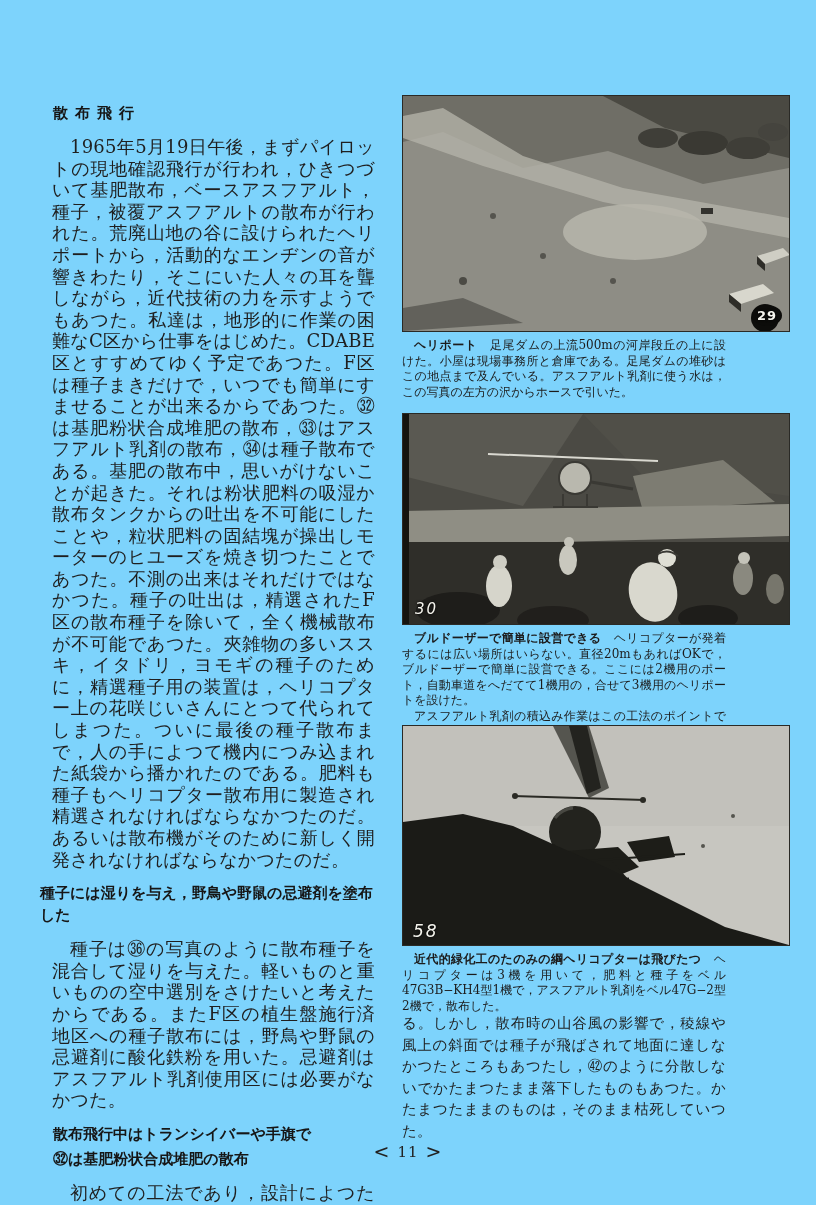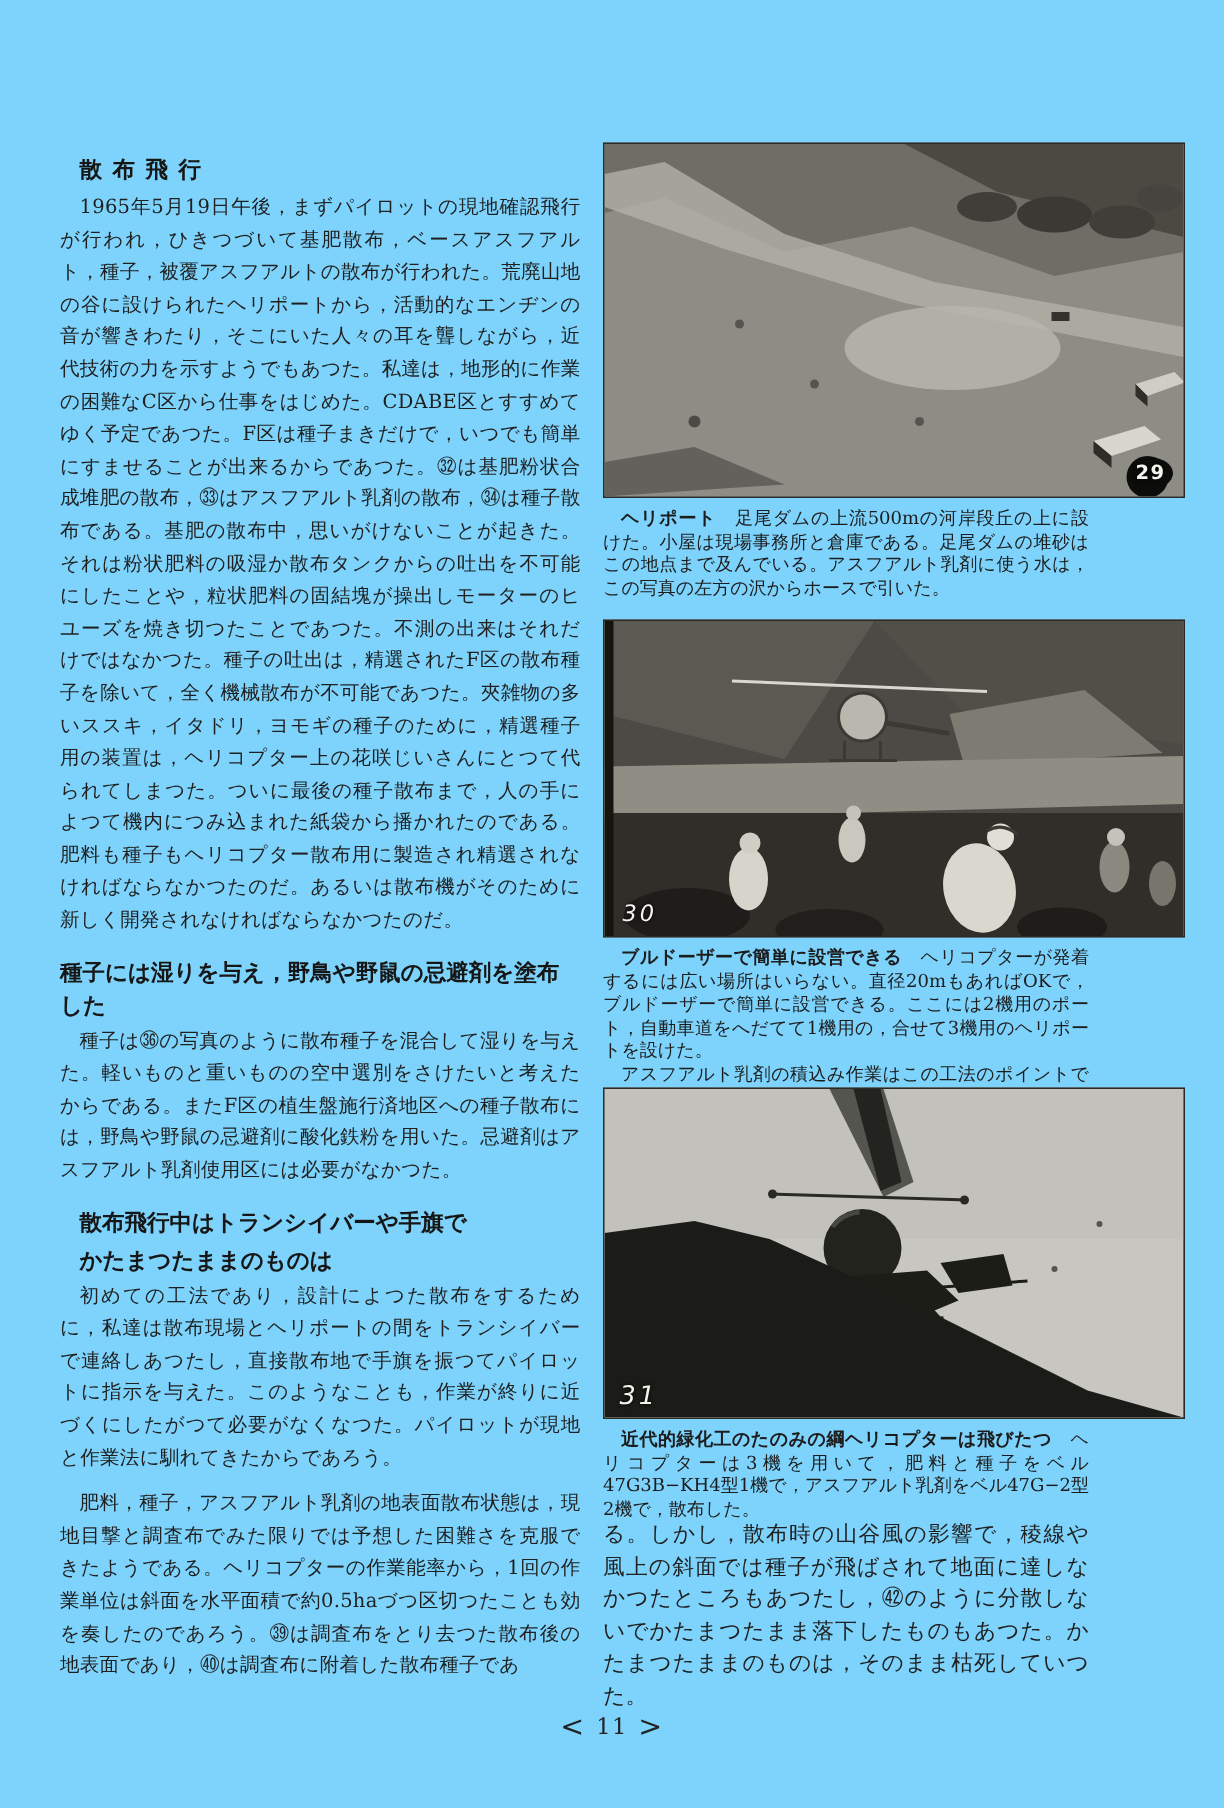--- a/index.html
+++ b/index.html
@@ -17,21 +17,21 @@
   .sec{margin:0 0 9px 0;}
   .sec-heading{
     font-family:"DejaVu Sans","Liberation Sans",sans-serif;
     font-weight:bold;font-size:15px;line-height:22px;color:#161616;
   }
   .heading-main{letter-spacing:7px;padding-left:13px;margin-bottom:4px;}
   .heading-sub{margin:12px 0 3px 0;}
   .heading-sub2{margin:12px 0 3px 13px;}
   .heading-sub2 + .heading-cont{margin:0 0 3px 13px;}
   .body-p{
-    font-size:13px;line-height:21.6px;margin:0;
+    font-size:18px;line-height:21.6px;margin:12px;
     text-align:justify;text-indent:1em;letter-spacing:0.2px;
   }
 
   
   .right-col{position:absolute;left:402px;top:95px;width:388px;height:1075px;}
   .figure{position:absolute;left:0;width:324px;}
   .photo{position:relative;width:388px;overflow:hidden;background:#8e8d85;border:1px solid #2a2a26;box-sizing:border-box;}
   .photo svg{display:block;}
   .fig1{top:0;}
   .cap1{top:243px;}
@@ -79,21 +79,21 @@
       <p class="body-p">1965年5月19日午後，まずパイロットの現地確認飛行が行われ，ひきつづいて基肥散布，ベースアスフアルト，種子，被覆アスフアルトの散布が行われた。荒廃山地の谷に設けられたヘリポートから，活動的なエンヂンの音が響きわたり，そこにいた人々の耳を聾しながら，近代技術の力を示すようでもあつた。私達は，地形的に作業の困難なC区から仕事をはじめた。CDABE区とすすめてゆく予定であつた。F区は種子まきだけで，いつでも簡単にすませることが出来るからであつた。㉜は基肥粉状合成堆肥の散布，㉝はアスフアルト乳剤の散布，㉞は種子散布である。基肥の散布中，思いがけないことが起きた。それは粉状肥料の吸湿か散布タンクからの吐出を不可能にしたことや，粒状肥料の固結塊が操出しモーターのヒユーズを焼き切つたことであつた。不測の出来はそれだけではなかつた。種子の吐出は，精選されたF区の散布種子を除いて，全く機械散布が不可能であつた。夾雑物の多いススキ，イタドリ，ヨモギの種子のために，精選種子用の装置は，ヘリコプター上の花咲じいさんにとつて代られてしまつた。ついに最後の種子散布まで，人の手によつて機内につみ込まれた紙袋から播かれたのである。肥料も種子もヘリコプター散布用に製造され精選されなければならなかつたのだ。あるいは散布機がそのために新しく開発されなければならなかつたのだ。</p>
     </div>
 
     <div class="sec">
       <div class="sec-heading heading-sub">種子には湿りを与え，野鳥や野鼠の忌避剤を塗布した</div>
       <p class="body-p">種子は㊱の写真のように散布種子を混合して湿りを与えた。軽いものと重いものの空中選別をさけたいと考えたからである。またF区の植生盤施行済地区への種子散布には，野鳥や野鼠の忌避剤に酸化鉄粉を用いた。忌避剤はアスフアルト乳剤使用区には必要がなかつた。</p>
     </div>
 
     <div class="sec">
       <div class="sec-heading heading-sub2">散布飛行中はトランシイバーや手旗で</div>
-      <div class="sec-heading heading-cont">かたまつたままのものは</div>
+      <div class="sec-heading heading-cont">㉜は基肥粉状合成堆肥の散布</div>
       <p class="body-p">初めての工法であり，設計によつた散布をするために，私達は散布現場とヘリポートの間をトランシイバーで連絡しあつたし，直接散布地で手旗を振つてパイロットに指示を与えた。このようなことも，作業が終りに近づくにしたがつて必要がなくなつた。パイロットが現地と作業法に馴れてきたからであろう。</p>
     </div>
 
     <div class="sec">
       <p class="body-p">肥料，種子，アスフアルト乳剤の地表面散布状態は，現地目撃と調査布でみた限りでは予想した困難さを克服できたようである。ヘリコプターの作業能率から，1回の作業単位は斜面を水平面積で約0.5haづつ区切つたことも効を奏したのであろう。㊴は調査布をとり去つた散布後の地表面であり，㊵は調査布に附着した散布種子であ</p>
     </div>
 
   </div>
 
   <div class="right-col">
@@ -188,21 +188,21 @@
           <line x1="130" y1="161" x2="226" y2="153" stroke="#1d1d18" stroke-width="3"></line>
           <line x1="140" y1="172" x2="232" y2="164" stroke="#1d1d18" stroke-width="3"></line>
           <line x1="150" y1="150" x2="148" y2="171" stroke="#1d1d18" stroke-width="3"></line>
           <line x1="205" y1="146" x2="208" y2="163" stroke="#1d1d18" stroke-width="3"></line>
           <line x1="208" y1="138" x2="252" y2="186" stroke="#1d1d18" stroke-width="5"></line>
           <polygon points="244,178 262,172 258,196 240,192" fill="#1d1d18"></polygon>
           <polygon points="0,96 60,88 110,100 152,119 202,141 262,171 322,201 386,219 0,219" fill="#1b1b17"></polygon>
           <circle cx="300" cy="120" r="2" fill="#55554f"></circle>
           <circle cx="330" cy="90" r="2" fill="#55554f"></circle>
         </svg>
-        <div class="photo-num num-31">31</div>
+        <div class="photo-num num-31">58</div>
       </div>
       <div class="caption" style="margin-top:6px;">
         <p><span class="cap-title">近代的緑化工のたのみの綱ヘリコプターは飛びたつ</span>　<span>ヘリコプターは3機を用いて，肥料と種子をベル47G3B−KH4型1機で，アスフアルト乳剤をベル47G−2型2機で，散布した。</span></p>
       </div>
     </div>
     <div class="figure cap3"></div>
 
     <p class="figure cont continuation">る。しかし，散布時の山谷風の影響で，稜線や風上の斜面では種子が飛ばされて地面に達しなかつたところもあつたし，㊷のように分散しないでかたまつたまま落下したものもあつた。かたまつたままのものは，そのまま枯死していつた。</p>
 
   </div>

